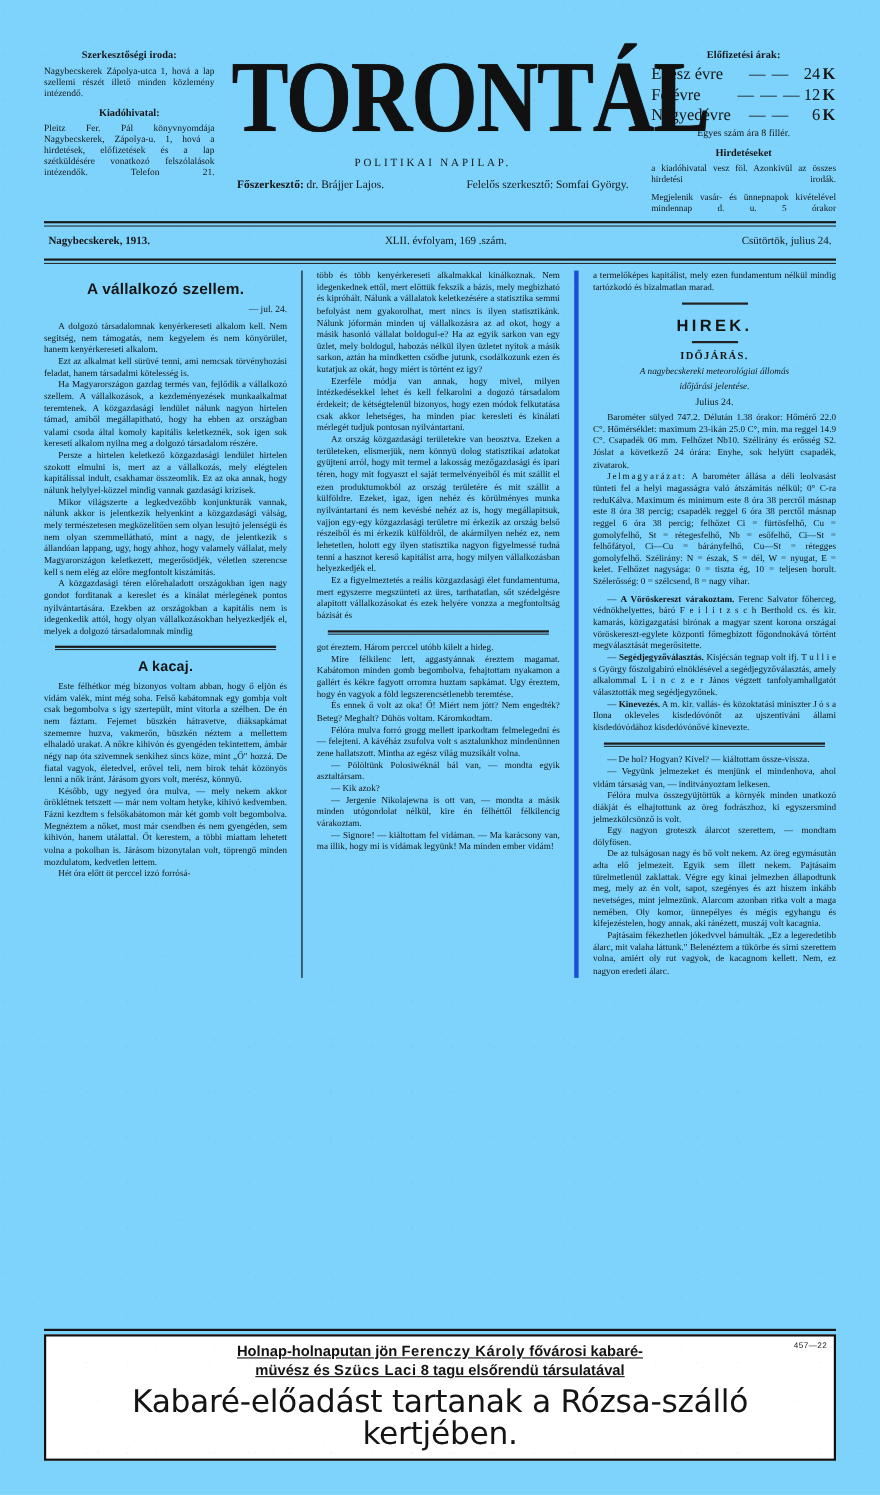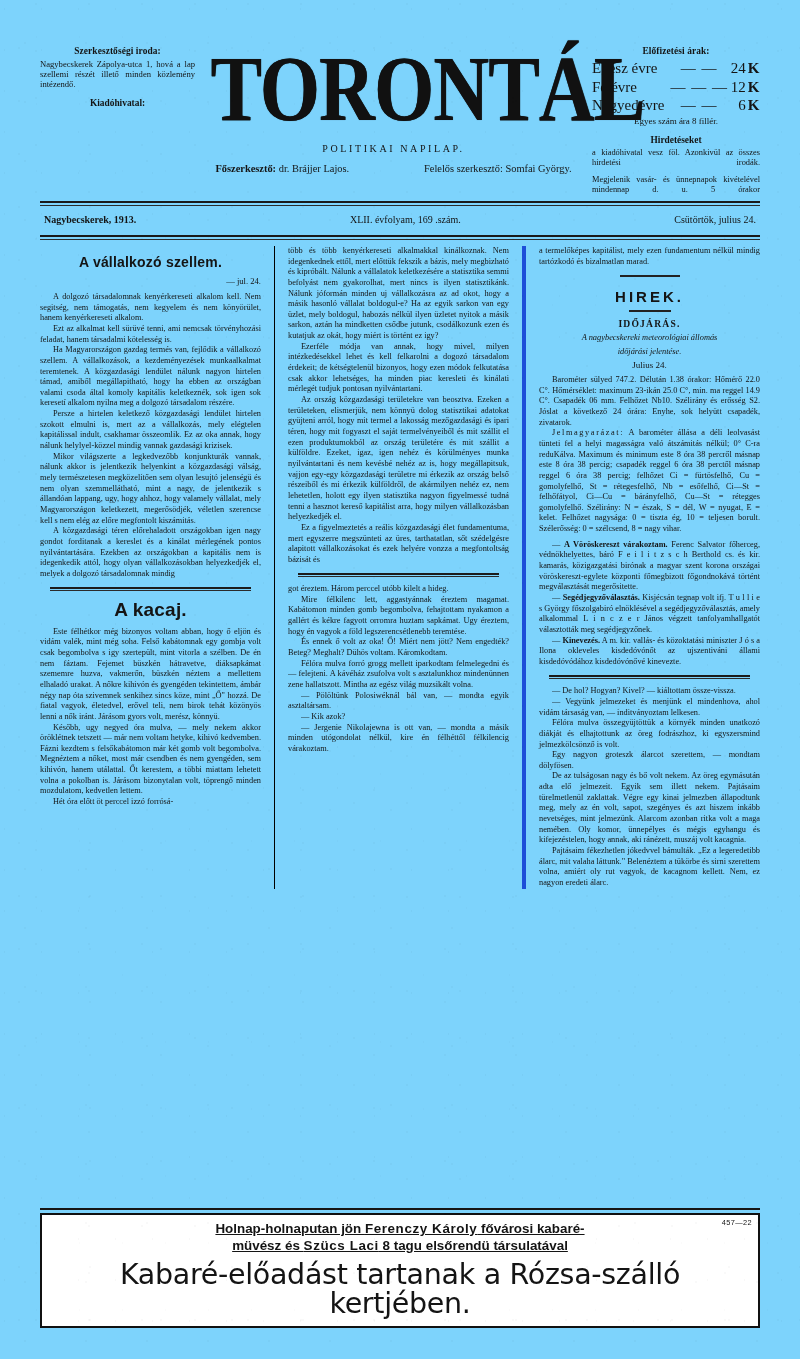--- a/index.html
+++ b/index.html
@@ -143,20 +143,21 @@
 
 <div class="page">
   <div class="inner">
 
     <div class="masthead">
 
       <div class="mast-col left">
         <div class="mast-h">Szerkesztőségi iroda:</div>
         <div class="mast-p">Nagybecskerek Zápolya-utca 1, hová a lap szellemi részét illető minden közlemény intézendő.</div>
         <div class="mast-h2">Kiadóhivatal:</div>
+        <div class="mast-p">Pleitz Fer. Pál könyvnyomdája Nagybecskerek, Zápolya-u. 1, hová a hirdetések, előfizetések és a lap szétküldésére vonatkozó felszólalások intézendők. Telefon 21.</div>
       </div>
 
       <div class="mast-center">
         <div class="logo">TORONTÁL</div>
         <div class="subtitle">POLITIKAI NAPILAP.</div>
         <div class="editors">
           <div>
             <b>Főszerkesztő:</b>
             <span>dr. Brájjer Lajos.</span>
           </div>
@@ -225,21 +226,21 @@
         <p class="par">Ha Magyarországon gazdag termés van, fejlődik a vállalkozó szellem. A vállalkozások, a kezdeményezések munkaalkalmat teremtenek. A közgazdasági lendület nálunk nagyon hirtelen támad, amiből megállapitható, hogy ha ebben az országban valami csoda által komoly kapitális keletkeznék, sok igen sok keresetí alkalom nyilna meg a dolgozó társadalom részére.</p>
         <p class="par">Persze a hirtelen keletkező közgazdasági lendület hirtelen szokott elmulni is, mert az a vállalkozás, mely elégtelen kapitálissal indult, csakhamar összeomlik. Ez az oka annak, hogy nálunk helylyel-közzel mindig vannak gazdasági krizisek.</p>
         <p class="par">Mikor világszerte a legkedvezőbb konjunkturák vannak, nálunk akkor is jelentkezik helyenkint a közgazdasági válság, mely természetesen megközelitően sem olyan lesujtó jelenségü és nem olyan szemmellátható, mint a nagy, de jelentkezik s állandóan lappang, ugy, hogy ahhoz, hogy valamely vállalat, mely Magyarországon keletkezett, megerősödjék, véletlen szerencse kell s nem elég az előre megfontolt kiszámitás.</p>
         <p class="par">A közgazdasági téren előrehaladott országokban igen nagy gondot forditanak a kereslet és a kinálat mérlegének pontos nyilvántartására. Ezekben az országokban a kapitális nem is idegenkedik attól, hogy olyan vállalkozásokban helyezkedjék el, melyek a dolgozó társadalomnak mindig</p>
 
         <div class="col-sep2">
           <div class="a"></div>
             <div class="b"></div>
         </div>
 
-        <div class="art-title" style="font-size:19px;margin-top:4px">A kacaj.</div>
+        <div class="art-title" style="font-size:13px;margin-top:4px">A kacaj.</div>
         <p class="par">Este félhétkor még bizonyos voltam abban, hogy ő eljön és vidám valék, mint még soha. Felső kabátomnak egy gombja volt csak begombolva s igy szertepült, mint vitorla a szélben. De én nem fáztam. Fejemet büszkén hátravetve, diáksapkámat szememre huzva, vakmerőn, büszkén néztem a mellettem elhaladó urakat. A nőkre kihivón és gyengéden tekintettem, ámbár négy nap óta szivemnek senkihez sincs köze, mint „Ő" hozzá. De fiatal vagyok, életedvel, erővel teli, nem birok tehát közönyös lenni a nők iránt. Járásom gyors volt, merész, könnyü.</p>
         <p class="par">Később, ugy negyed óra mulva, — mely nekem akkor öröklétnek tetszett — már nem voltam hetyke, kihivó kedvemben. Fázni kezdtem s felsőkabátomon már két gomb volt begombolva. Megnéztem a nőket, most már csendben és nem gyengéden, sem kihivón, hanem utálattal. Őt kerestem, a többi miattam lehetett volna a pokolban is. Járásom bizonytalan volt, töprengő minden mozdulatom, kedvetlen lettem.</p>
         <p class="par">Hét óra előtt öt perccel izzó forrósá-</p>
       </div>
 
       <div class="col c2">
         <p class="par noind">több és több kenyérkereseti alkalmakkal kinálkoznak. Nem idegenkednek ettől, mert előttük fekszik a bázis, mely megbizható és kipróbált. Nálunk a vállalatok keletkezésére a statisztika semmi befolyást nem gyakorolhat, mert nincs is ilyen statisztikánk. Nálunk jóformán minden uj vállalkozásra az ad okot, hogy a másik hasonló vállalat boldogul-e? Ha az egyik sarkon van egy üzlet, mely boldogul, habozás nélkül ilyen üzletet nyitok a másik sarkon, aztán ha mindketten csődbe jutunk, csodálkozunk ezen és kutatjuk az okát, hogy miért is történt ez igy?</p>
         <p class="par">Ezerféle módja van annak, hogy mivel, milyen intézkedésekkel lehet és kell felkarolni a dogozó társadalom érdekeit; de kétségtelenül bizonyos, hogy ezen módok felkutatása csak akkor lehetséges, ha minden piac keresleti és kinálati mérlegét tudjuk pontosan nyilvántartani.</p>
         <p class="par">Az ország közgazdasági területekre van beosztva. Ezeken a területeken, elismerjük, nem könnyü dolog statisztikai adatokat gyüjteni arról, hogy mit termel a lakosság mezőgazdasági és ipari téren, hogy mit fogyaszt el saját termelvényeiből és mit szállit el ezen produktumokból az ország területére és mit szállit a külföldre. Ezeket, igaz, igen nehéz és körülményes munka nyilvántartani és nem kevésbé nehéz az is, hogy megállapitsuk, vajjon egy-egy közgazdasági területre mi érkezik az ország belső részeiből és mi érkezik külföldről, de akármilyen nehéz ez, nem lehetetlen, holott egy ilyen statisztika nagyon figyelmessé tudná tenni a hasznot kereső kapitálist arra, hogy milyen vállalkozásban helyezkedjék el.</p>
         <p class="par">Ez a figyelmeztetés a reális közgazdasági élet fundamentuma, mert egyszerre megszünteti az üres, tarthatatlan, sőt szédelgésre alapitott vállalkozásokat és ezek helyére vonzza a megfontoltság bázisát és</p>
@@ -249,20 +250,21 @@
             <div class="b"></div>
         </div>
 
         <p class="par noind">got éreztem. Három perccel utóbb kilelt a hideg.</p>
         <p class="par">Mire félkilenc lett, aggastyánnak éreztem magamat. Kabátomon minden gomb begombolva, fehajtottam nyakamon a gallért és kékre fagyott orromra huztam sapkámat. Ugy éreztem, hogy én vagyok a föld legszerencsétlenebb teremtése.</p>
         <p class="par">És ennek ő volt az oka! Ő! Miért nem jött? Nem engedték? Beteg? Meghalt? Dühös voltam. Káromkodtam.</p>
         <p class="par">Félóra mulva forró grogg mellett iparkodtam felmelegedni és — felejteni. A kávéház zsufolva volt s asztalunkhoz mindenünnen zene hallatszott. Mintha az egész világ muzsikált volna.</p>
         <p class="par">— Pölöltünk Polosiwéknál bál van, — mondta egyik asztaltársam.</p>
         <p class="par">— Kik azok?</p>
         <p class="par">— Jergenie Nikolajewna is ott van, — mondta a másik minden utógondolat nélkül, kire én félhéttől félkilencig várakoztam.</p>
+        <p class="par">— Signore! — kiáltottam fel vidáman. — Ma karácsony van, ma illik, hogy mi is vidámak legyünk! Ma minden ember vidám!</p>
       </div>
 
       <div class="col c3">
         <p class="par noind">a termelőképes kapitálist, mely ezen fundamentum nélkül mindig tartózkodó és bizalmatlan marad.</p>
 
         <div class="mini-rule" style="width:60px;height:1.6px;margin-top:8px"></div>
 
         <div class="sect-title">HIREK.</div>
         <div class="mini-rule"></div>
 

